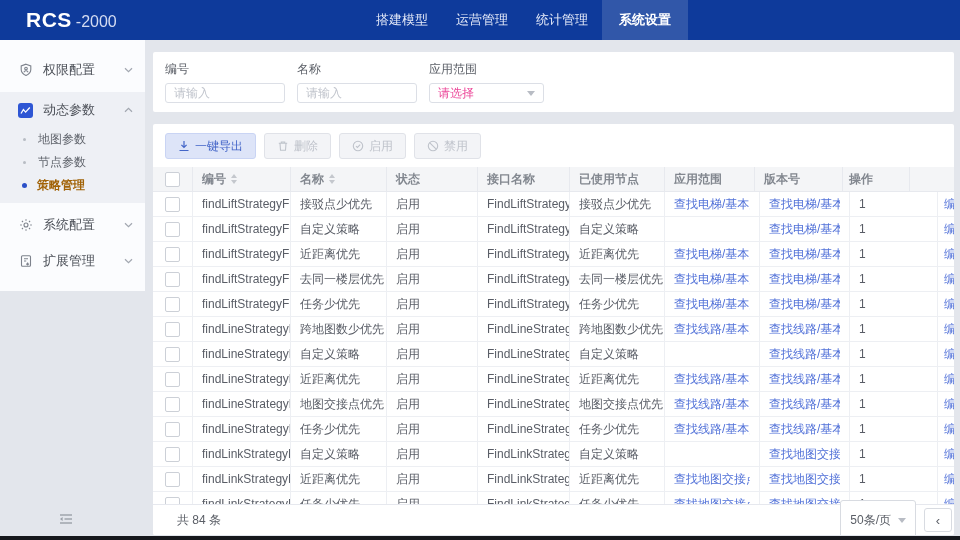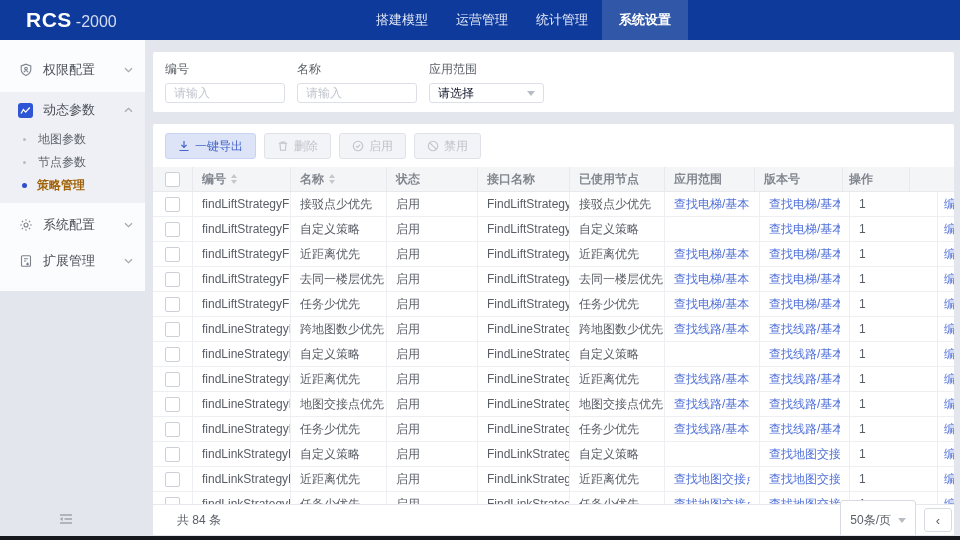--- a/index.html
+++ b/index.html
@@ -29,21 +29,21 @@
   .sub-dot{width:3px;height:3px;border-radius:50%;background:#b8bcc4;margin-right:12px;flex:none}
   .sub-row.active{color:#a16207;font-weight:600}
   .sub-row.active .sub-dot{width:5px;height:5px;background:#2b50c8;margin-right:10px;margin-left:-1px}
   .collapse-btn{position:absolute;left:58px;top:512px;color:#9aa0a8;cursor:pointer}
   
   .filter-card{position:absolute;left:153px;right:6px;top:52px;height:60px;background:#fff;border-radius:2px;display:flex;gap:12px;padding:9px 12px;box-sizing:border-box}
   .field{display:flex;flex-direction:column;gap:5px}
   .field-label{font-size:12px;color:#5a5e66}
   .field input{width:120px;height:25px;border:1px solid #dcdfe6;border-radius:3px;font-size:12px;padding:0 8px;color:#5a5e66;box-sizing:border-box;outline:none;background:#fff}
   .field input::placeholder{color:#c0c4cc}
-  .select{width:115px;height:25px;border:1px solid #dcdfe6;border-radius:3px;font-size:12px;padding:0 8px;color:#0f172a;box-sizing:border-box;display:flex;align-items:center;justify-content:space-between;cursor:pointer;background:#fff}
+  .select{width:115px;height:25px;border:1px solid #dcdfe6;border-radius:3px;font-size:12px;padding:0 8px;color:#ec4899;box-sizing:border-box;display:flex;align-items:center;justify-content:space-between;cursor:pointer;background:#fff}
   .caret-down{width:0;height:0;border-left:4px solid transparent;border-right:4px solid transparent;border-top:5px solid #b8bcc4}
   
   .table-card{position:absolute;left:153px;right:6px;top:124px;bottom:5px;background:#fff;border-radius:2px;display:flex;flex-direction:column;overflow:hidden}
   .toolbar{display:flex;gap:8px;padding:9px 12px 8px}
   .btn{display:inline-flex;align-items:center;gap:5px;height:26px;padding:0 12px;border-radius:3px;font-size:12px;border:1px solid transparent;box-sizing:border-box;cursor:pointer;background:#fff}
   .btn.primary{background:#dde4f8;border-color:#c9d4f4;color:#4365c8}
   .btn.disabled{background:#f3f4f7;border-color:#e0e2e8;color:#bfc3cb;cursor:not-allowed}
   .btn svg{flex:none}
   .table-wrap{flex:1;overflow:hidden}
   .tbl{width:852px;font-size:12px;color:#595d66}

